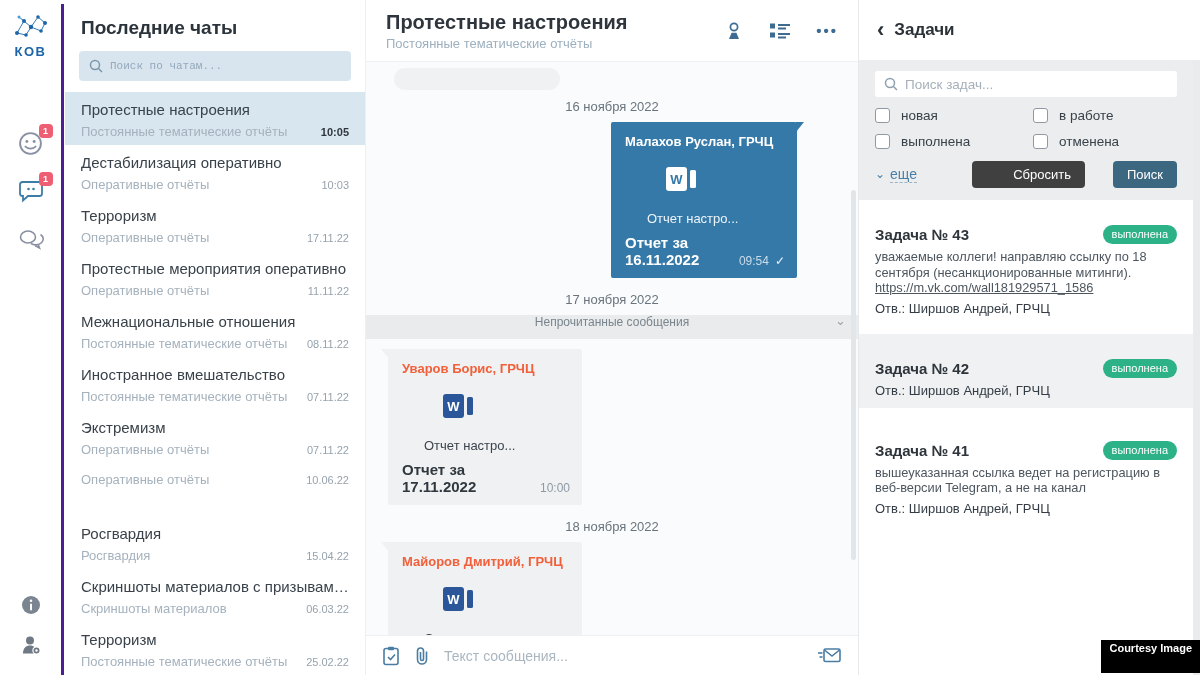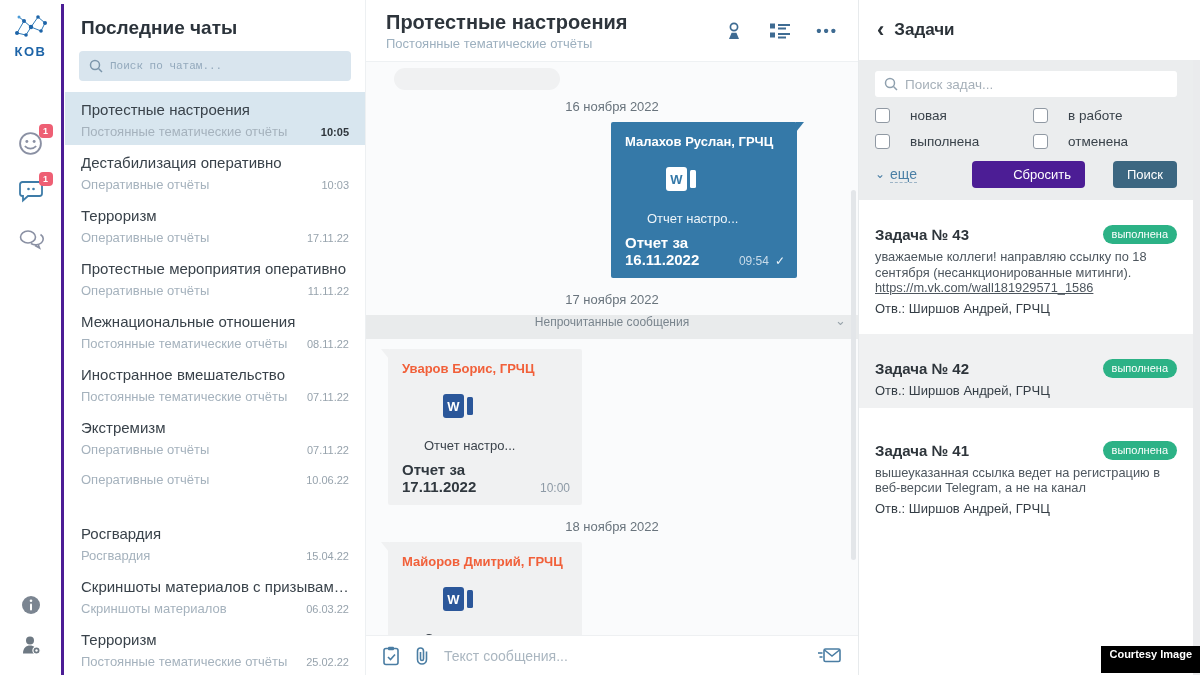--- a/index.html
+++ b/index.html
@@ -97,43 +97,43 @@
   .tasks-scroll { position:absolute; right:0; top:60px; bottom:0; width:7px; background:#eaebed; }
   .tasks-body { position:absolute; left:0; right:7px; top:60px; bottom:0; overflow:hidden; }
 
   .filters { background:#ebedee; padding:11px 16px 12px; }
   .t-search { height:26px; background:#fff; border-radius:3px; display:flex; align-items:center;
               padding:0 9px; gap:7px; margin-bottom:11px; }
   .t-search input { flex:1; border:none; outline:none; background:transparent; font-size:13.5px;
                     font-family:inherit; color:#4c565f; }
   .t-search input::placeholder { color:#a6b0b9; }
   .cb-grid { display:grid; grid-template-columns:158px 1fr; row-gap:11px; }
-  .cb-item { display:flex; align-items:center; gap:20px; cursor:pointer; }
+  .cb-item { display:flex; align-items:center; gap:11px; cursor:pointer; }
   .cb-box { width:15px; height:15px; background:#fff; border:1.5px solid #9099a3; border-radius:3px; flex:none; }
   .cb-label { font-size:13.5px; color:#39424a; }
   .filter-actions { display:flex; align-items:center; margin-top:12px; }
   .more-link { display:flex; align-items:center; gap:5px; color:#4a7fa5; font-size:14px; cursor:pointer; }
   .more-link .mchev { font-size:12px; margin-top:-2px; }
   .more-link .mtext { border-bottom:1px dashed #9db4c6; }
   .btn { border:none; border-radius:4px; color:#fff; font-size:13px; font-family:inherit;
          padding:6px 14px; cursor:pointer; }
-  .btn-reset { background:#4c1d95; margin-left:auto;padding-left:41px; }
+  .btn-reset { background:#404040; margin-left:auto;padding-left:41px; }
   .btn-search { background:#3c6781; margin-left:28px; }
 
   .task-card { padding:25px 16px 10px; }
   .task-card.alt { background:#f0f1f2; margin:8px 0; }
   .tc-head { display:flex; justify-content:space-between; align-items:center; }
   .tc-title { font-size:15px; font-weight:700; color:#2e353b; }
   .status-pill { background:#2cb286; color:#fff; font-size:11px; padding:3px 9px 4px; border-radius:10px; }
   .tc-body { margin-top:5px; font-size:12.8px; line-height:1.22; color:#4d565e; overflow-wrap:anywhere; }
   .tc-body a { color:#4d565e; text-decoration:underline; }
   .tc-resp { margin-top:5px; font-size:13px; font-weight:500; color:#343d45; }
 
   .watermark { position:absolute; right:0; bottom:2px; background:#000; color:#fff;
-               font-size:11px; font-weight:bold; padding:2px 8px 13px; z-index:10; }
+               font-size:11px; font-weight:bold; padding:2px 8px 19px; z-index:10; }
 </style>
 </head>
 <body>
 
 <aside class="rail">
   <div class="logo">
     <svg width="36" height="25" viewBox="0 0 36 25">
       <g stroke="#2e7ab8" stroke-width="1">
         <line x1="4" y1="19" x2="11" y2="7"></line>
           <line x1="11" y1="7" x2="18" y2="13"></line>

